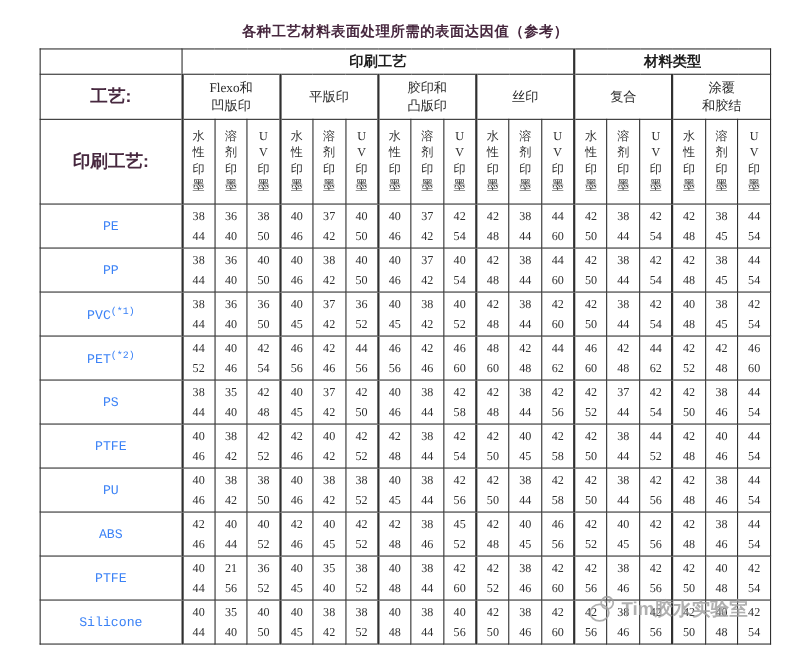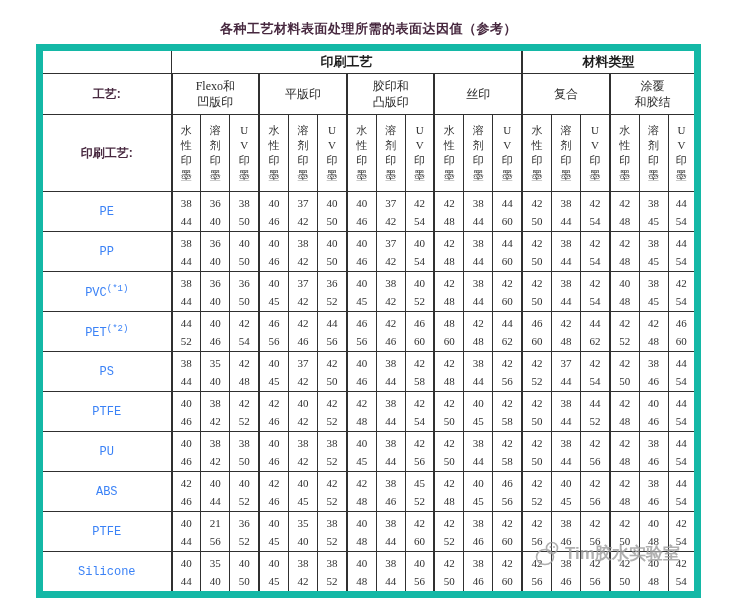--- a/index.html
+++ b/index.html
@@ -17,40 +17,40 @@
     font-weight:bold;
     color:#47283f;
     letter-spacing:0.5px;
     font-family:Liberation Mono, monospace;
   }
   table{
     border-collapse:collapse;
     table-layout:fixed;
     width:665px;
     margin:6px auto 0 auto;
-    border:7px solid #14b8a6;
+    border:1px solid #14b8a6;
   }
   td{
     border:1px solid #303030;
     text-align:center;
     vertical-align:middle;
     color:#2f2f2f;
     padding:0;
     overflow:hidden;
   }
   .grp-l{border-left-width:2px;}
   .r1 td{height:22px;}
   .r2 td{height:40px;}
   .r3 td{height:76px;}
   .dr td{height:39px;}
   .corner{
     width:128px;
     color:#47283f;
     font-weight:bold;
-    font-size:12px;
+    font-size:16px;
     font-family:"Liberation Sans", sans-serif;
   }
   .top-group{
     font-weight:bold;
     font-size:13px;
     font-family:"Liberation Sans", sans-serif;
     color:#1d1d1d;
   }
   .proc{font-size:12px;color:#2a2a2a;}
   .proc div{line-height:16px;}

